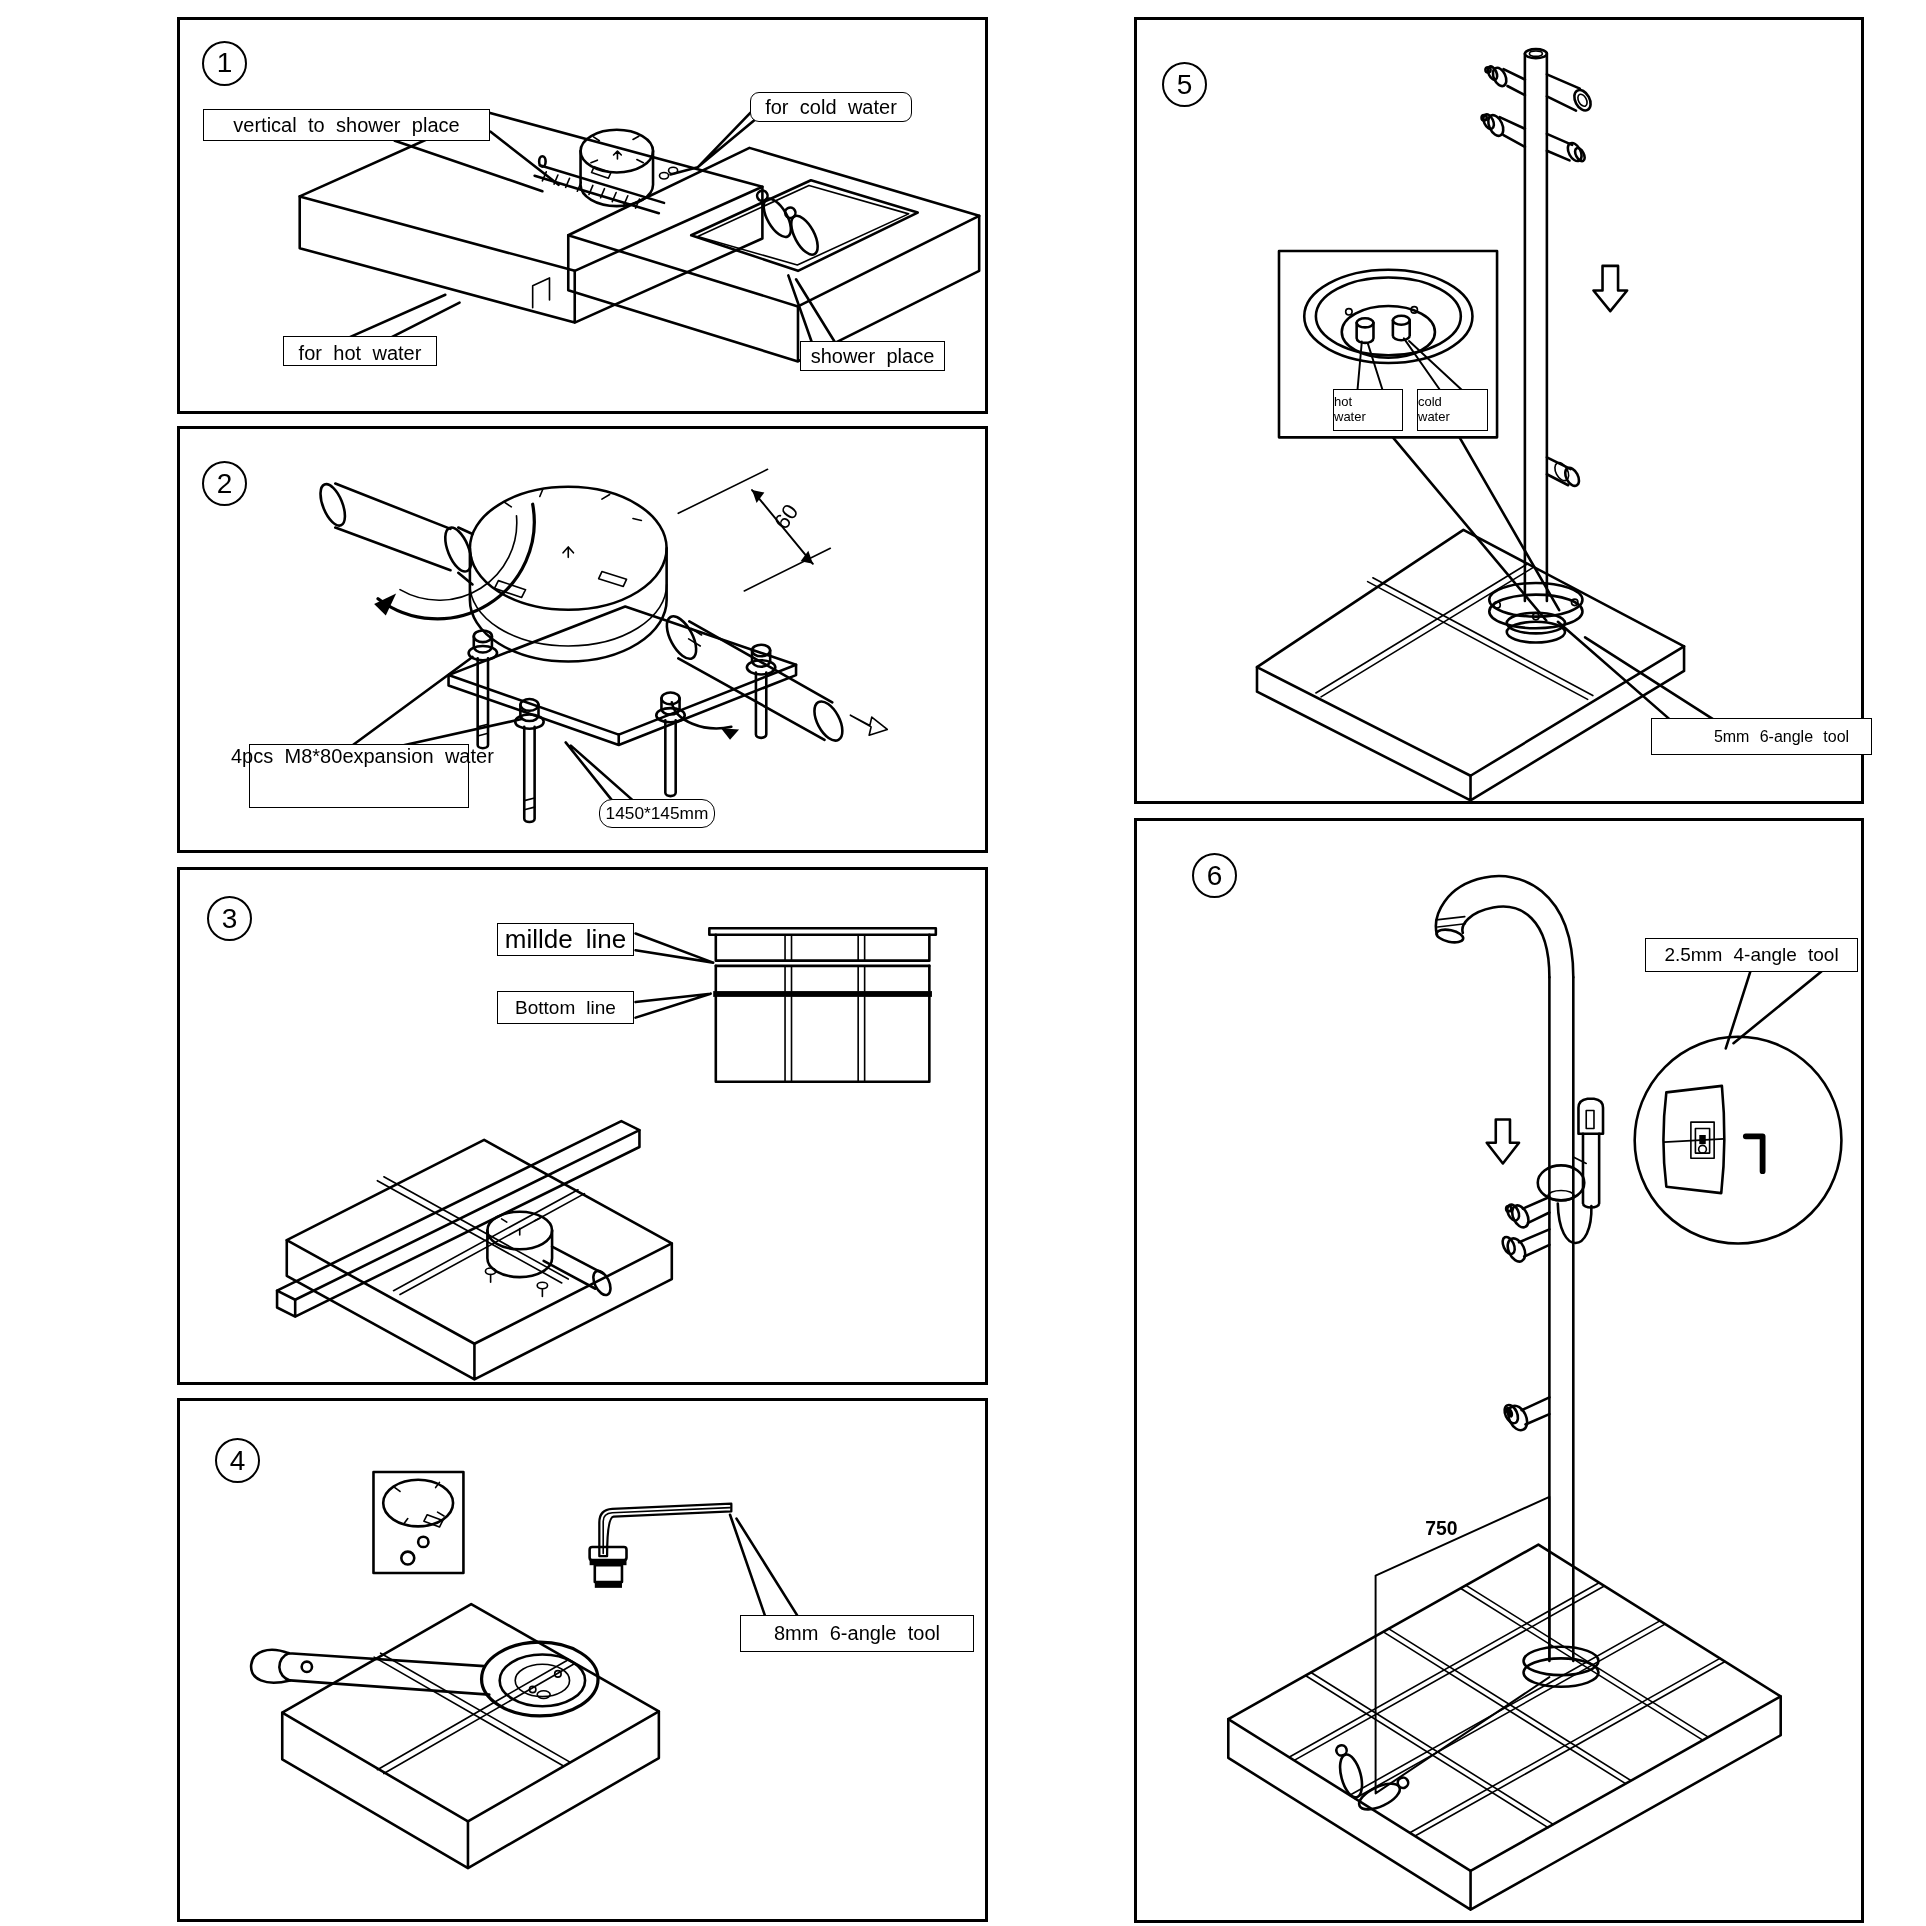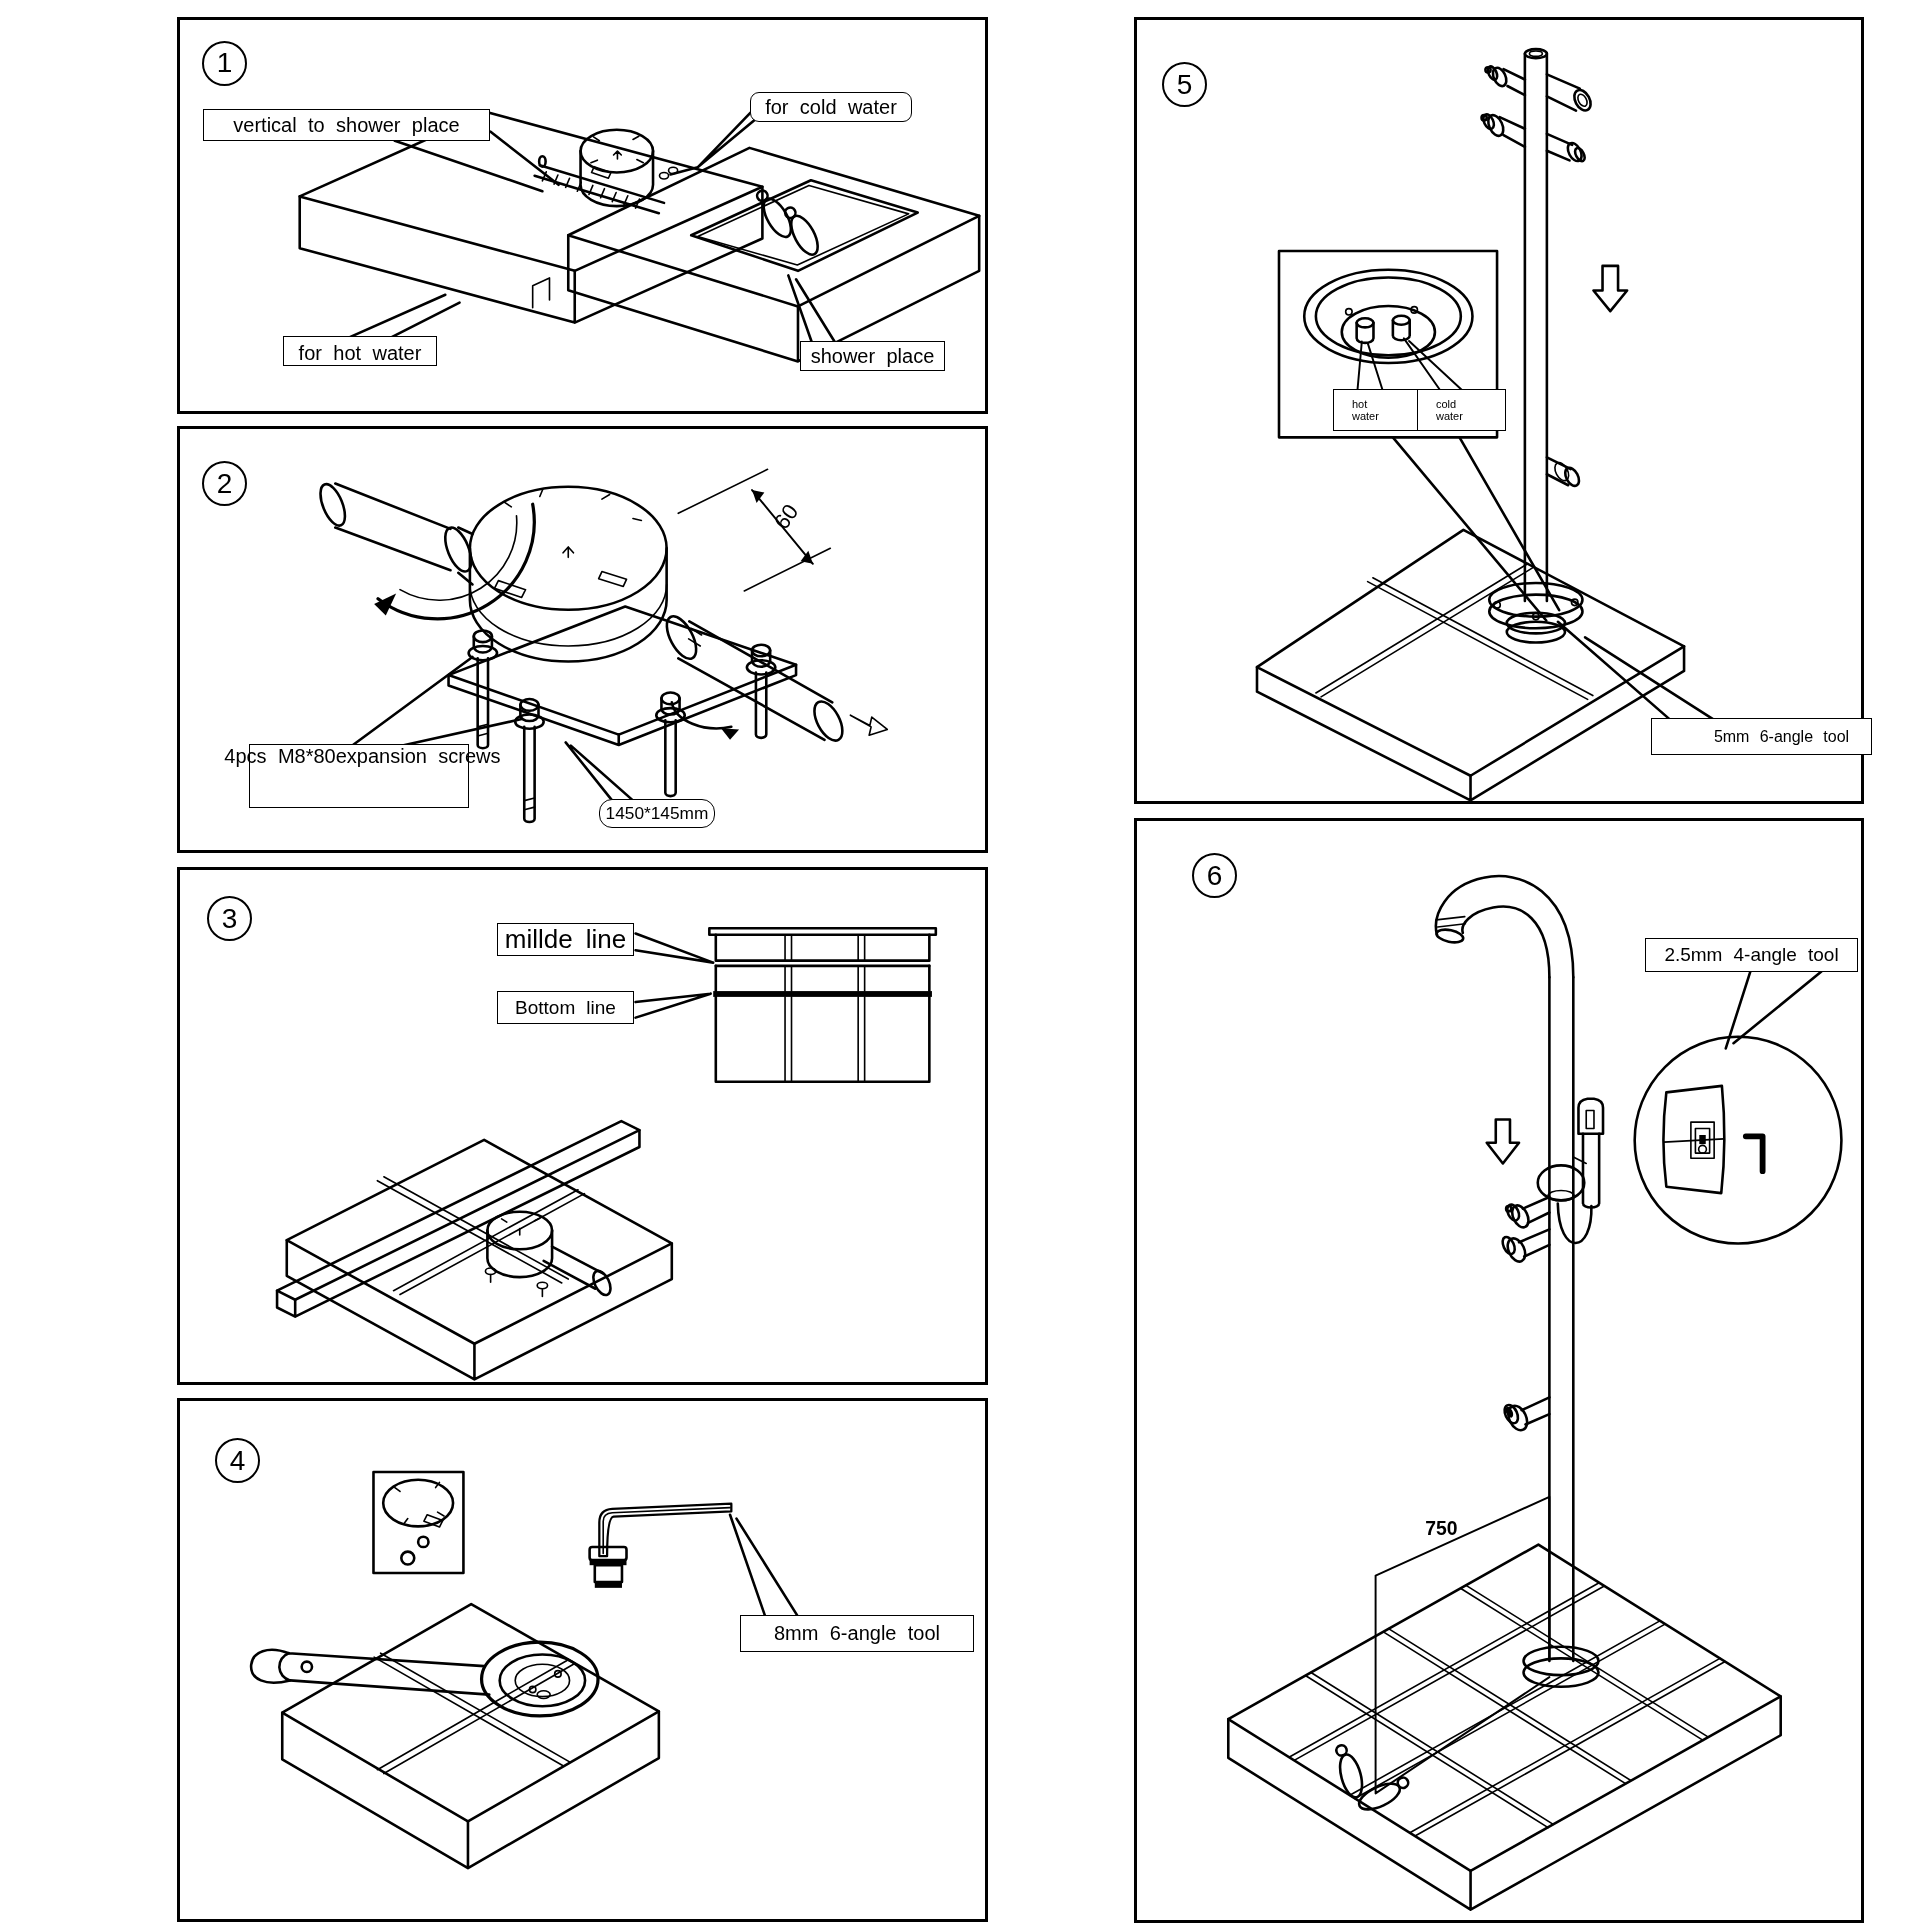--- a/index.html
+++ b/index.html
@@ -11,21 +11,21 @@
   .art .thin{stroke-width:2.5;}
   .art .ldr{stroke-width:3;}
   .art .hv{stroke-width:5;}
   .art .fb{fill:#000;stroke:none;}
   .art .fw{fill:#fff;}
   .art text{stroke:none;fill:#000;font-family:"Liberation Sans",sans-serif;}
   .lb{position:absolute;border:1.9px solid #000;background:#fff;display:flex;align-items:center;
       justify-content:center;font-size:20px;white-space:nowrap;word-spacing:5.8px;line-height:1.15;z-index:5;}
   .lb.small{font-size:17.3px;word-spacing:0.6px;border-radius:13px;}
   .lb.two{flex-direction:column;align-items:flex-start;justify-content:center;
-      font-size:11px;word-spacing:0;padding-left:18px;}
+      font-size:13px;word-spacing:0;padding-left:0;}
   .lb.twoc{flex-direction:row;align-items:flex-start;}
   .num{position:absolute;width:41px;height:41px;border:2.6px solid #000;border-radius:50%;background:#fff;
        display:flex;align-items:center;justify-content:center;font-size:28px;z-index:5;}
 </style>
 </head>
 <body>
 
 <div class="page">
 
   <div class="p" style="left:177px;top:17.3px;width:805px;height:391px;">
@@ -153,21 +153,21 @@
       <g class="ldr">
         <path d="M262,490 L452,350 M330,490 L528,446"></path>
         <path d="M672,577 L596,482 M706,577 L604,487"></path>
       </g>
     </svg>
     <div class="num" style="left:22px;top:32px;">
         <span>2</span>
       </div>
     <div class="lb twoc" style="left:69px;top:315px;width:212px;height:62px;font-size:20px;padding-left:6.4px;justify-content:center;">
       <span>4pcs M8*80</span>
-      <span>expansion screws</span>
+      <span>expansion water</span>
     </div>
     <div class="lb small" style="left:419px;top:370px;width:114px;height:27px;">
         <span>1450*145mm</span>
       </div>
   </div>
 
   <div class="p" style="left:177px;top:867px;width:805px;height:512px;">
     <svg class="art" viewBox="0 0 1244 787">
       <g>
         <path d="M818,88 L1168,88 M818,98 L1168,98 M818,88 V98 M1168,88 V98"></path>

